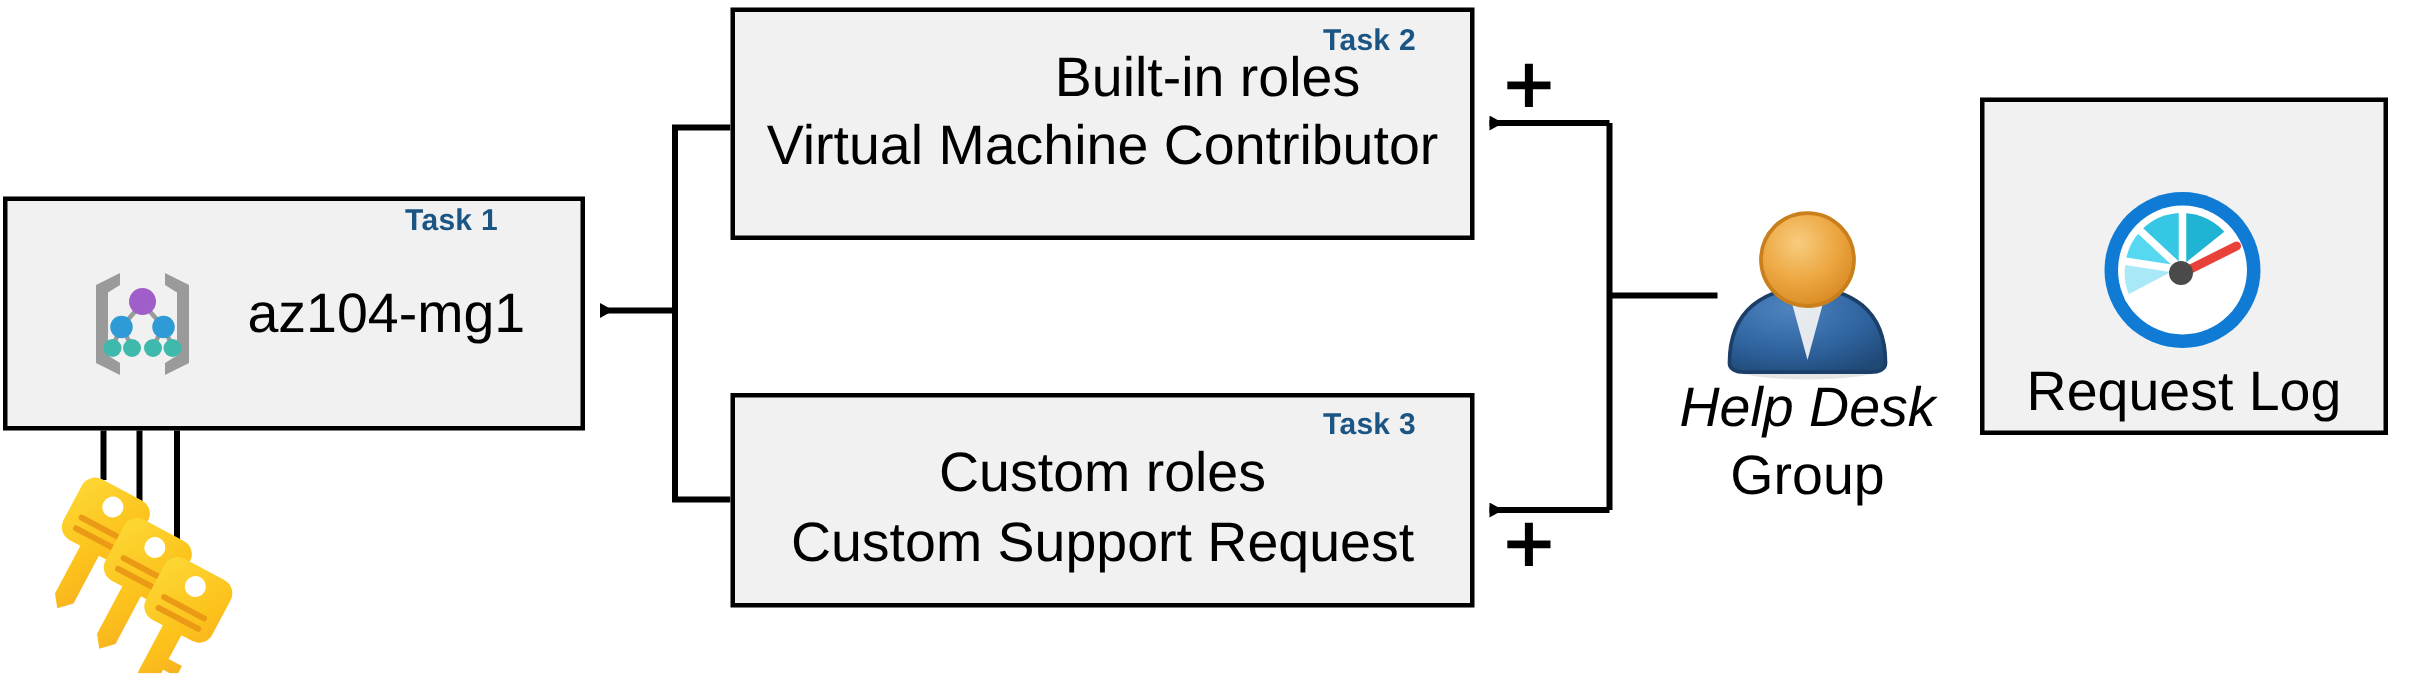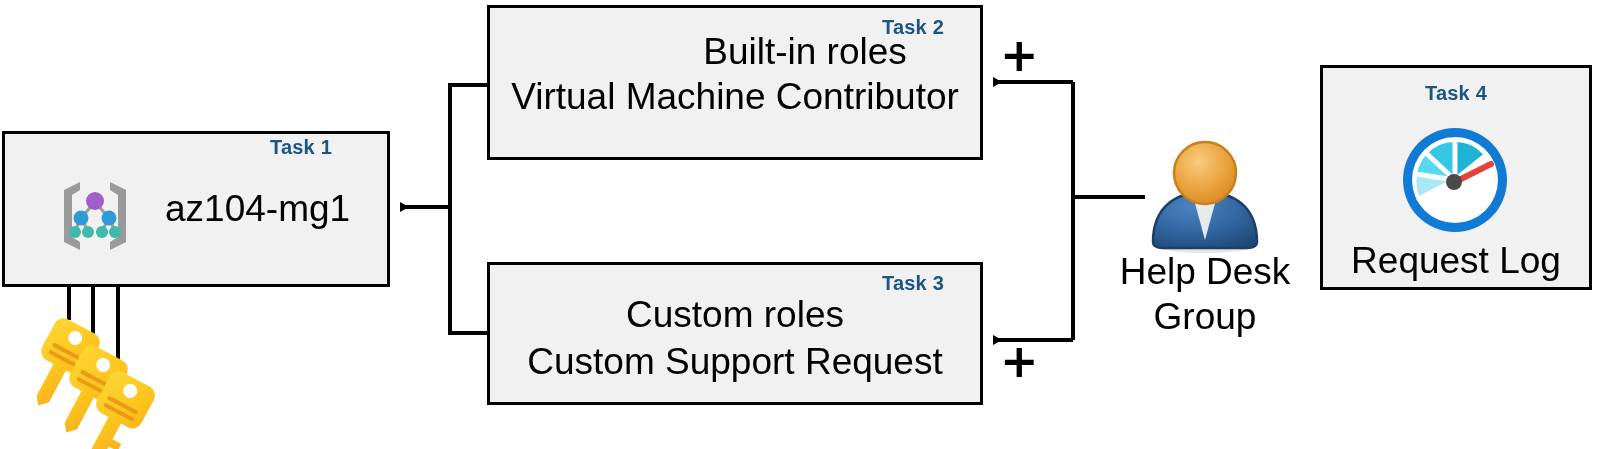--- a/index.html
+++ b/index.html
@@ -143,25 +143,24 @@
       <radialGradient id="bodyG" cx="38%" cy="25%" r="85%">
         <stop offset="0%" stop-color="#4d84c0"></stop>
         <stop offset="60%" stop-color="#2f639e"></stop>
         <stop offset="100%" stop-color="#1f4875"></stop>
       </radialGradient>
     </defs>
     <path d="M20,102 C20,66 44,52 72,52 C100,52 124,66 124,102 C124,106 120,108 114,108 L30,108 C24,108 20,106 20,102 Z" fill="url(#bodyG)" stroke="#1b3f68" stroke-width="2.5"></path>
     <path d="M60,56 L72,100 L84,56 L76,50 L68,50 Z" fill="#f4f4f4" opacity="0.92"></path>
     <circle cx="72" cy="33" r="31" fill="url(#headG)" stroke="#c97f1c" stroke-width="2.5"></circle>
   </svg>
-  <div class="free-label" style="left:1085px; top:249px; width:240px;">Help Desk</div>
+  <div class="free-label" style="left:1085px; top:249px; width:240px;font-style:italic;">Help Desk</div>
   <div class="free-label" style="left:1085px; top:294px; width:240px;">Group</div>
 
   <div class="task-box" style="left:1320px; top:65px; width:272px; height:225px;"></div>
-  <div class="task-label" style="left:1320px; top:82px; width:272px; text-align:center;">Task 4</div>
 
   <svg style="position:absolute; left:1395px; top:124px; width:120px; height:112px;" viewBox="0 0 120 112">
     <circle cx="60" cy="56" r="52" fill="#0f7bd4"></circle>
     <circle cx="60" cy="56" r="43" fill="#ffffff"></circle>
     <path d="M60,56 L60,18 A38,38 0 0,1 90,33 Z" fill="#1fb3d4"></path>
     <path d="M60,56 L90,33 A38,38 0 0,1 96,58 Z" fill="#1aa5cc" opacity="0"></path>
     <path d="M60,56 L32,30 A38,38 0 0,1 60,18 Z" fill="#35c7e3"></path>
     <path d="M60,56 L22,51 A38,38 0 0,1 32,30 Z" fill="#56d8f0"></path>
     <path d="M60,56 L25,74 A38,38 0 0,1 22,51 Z" fill="#a9e9f7"></path>
     <g stroke="#ffffff" stroke-width="5" stroke-linecap="round">

